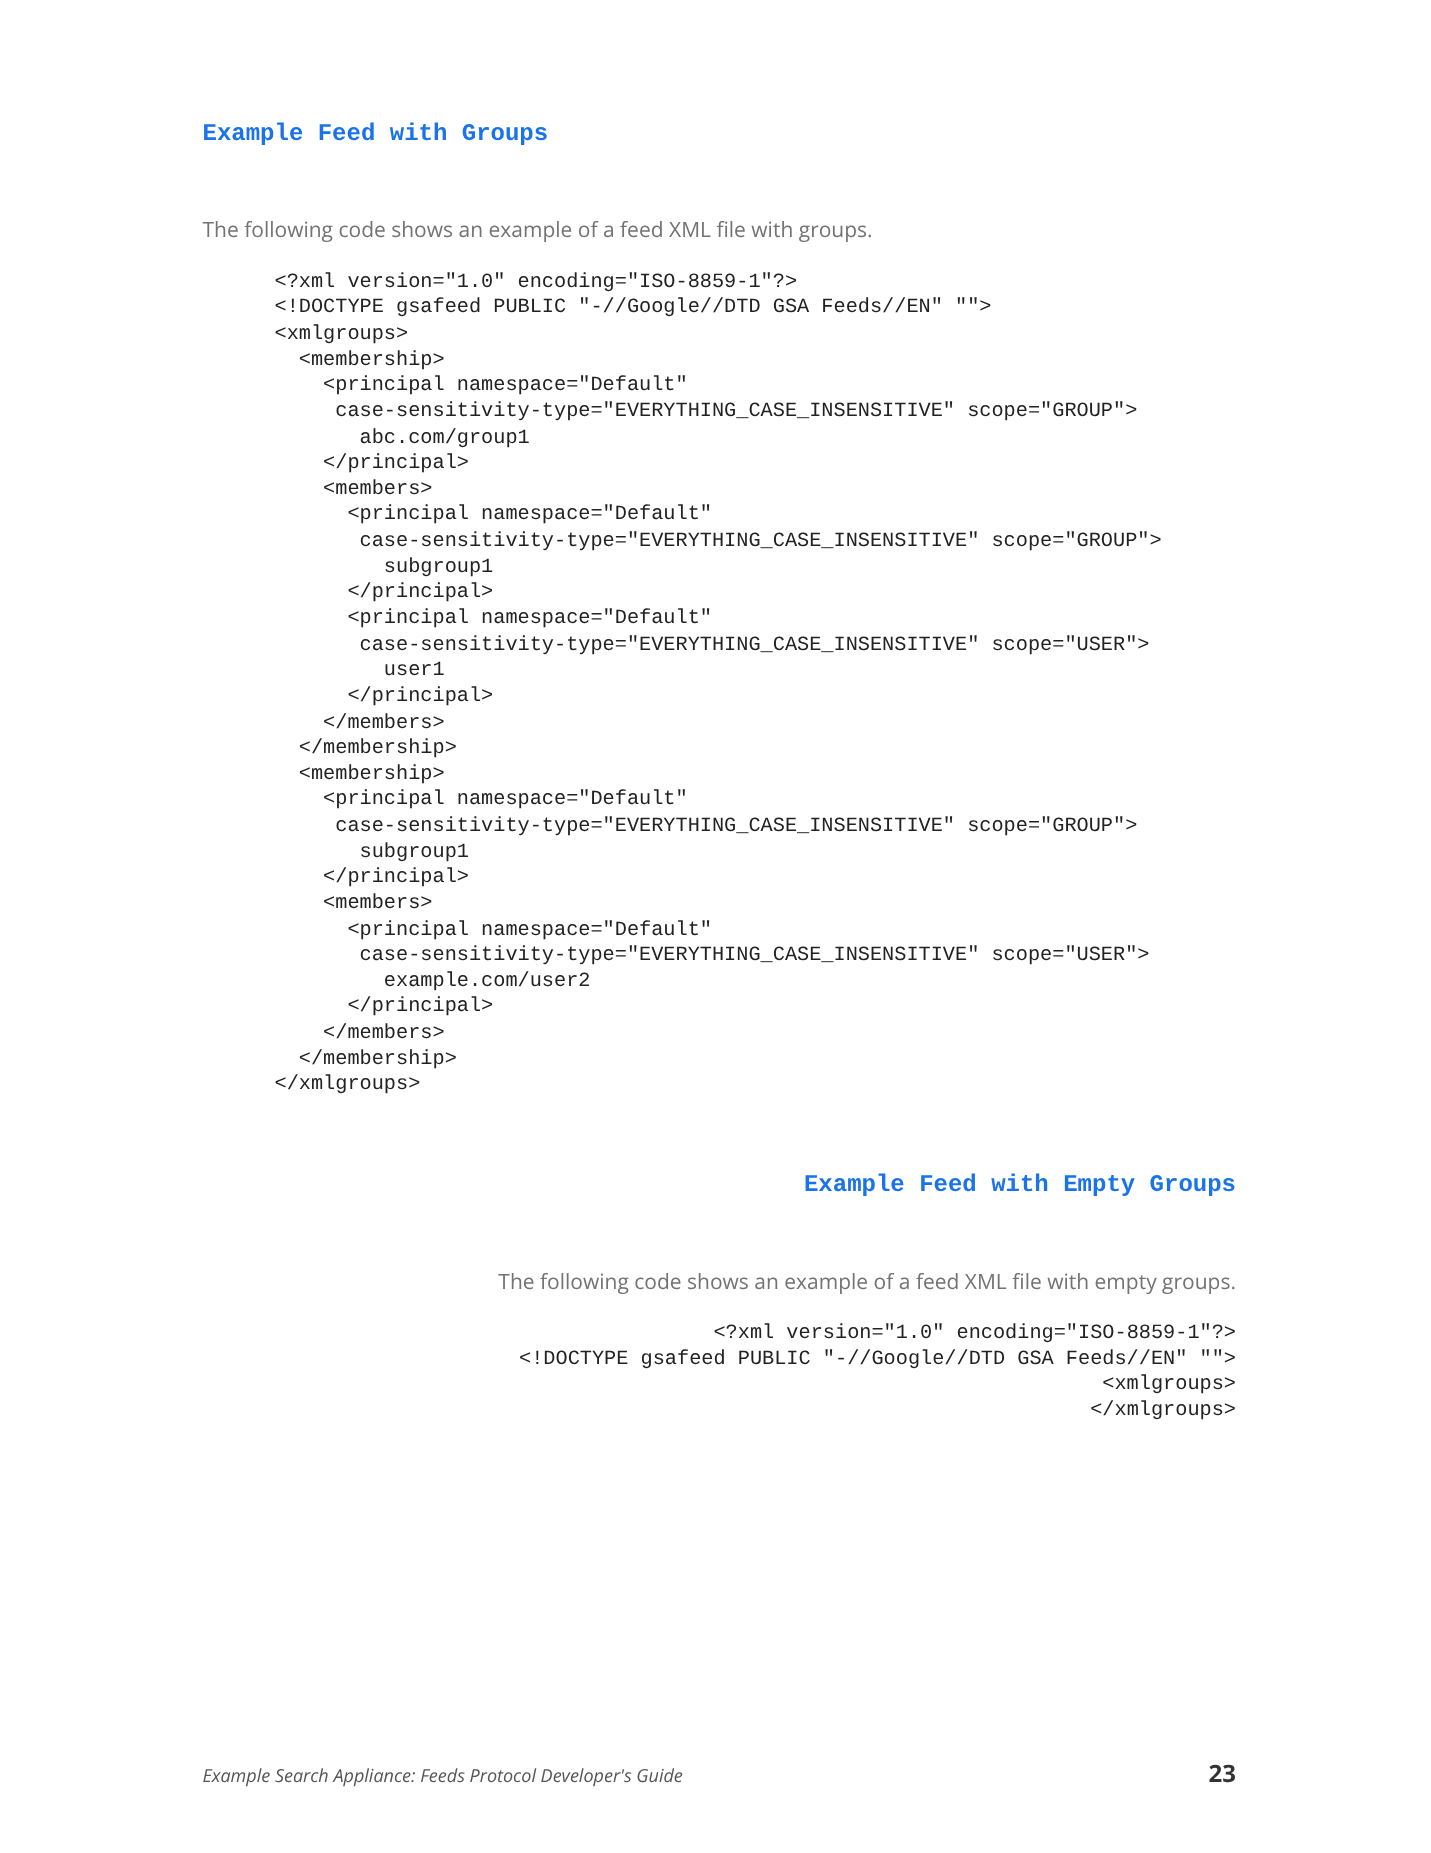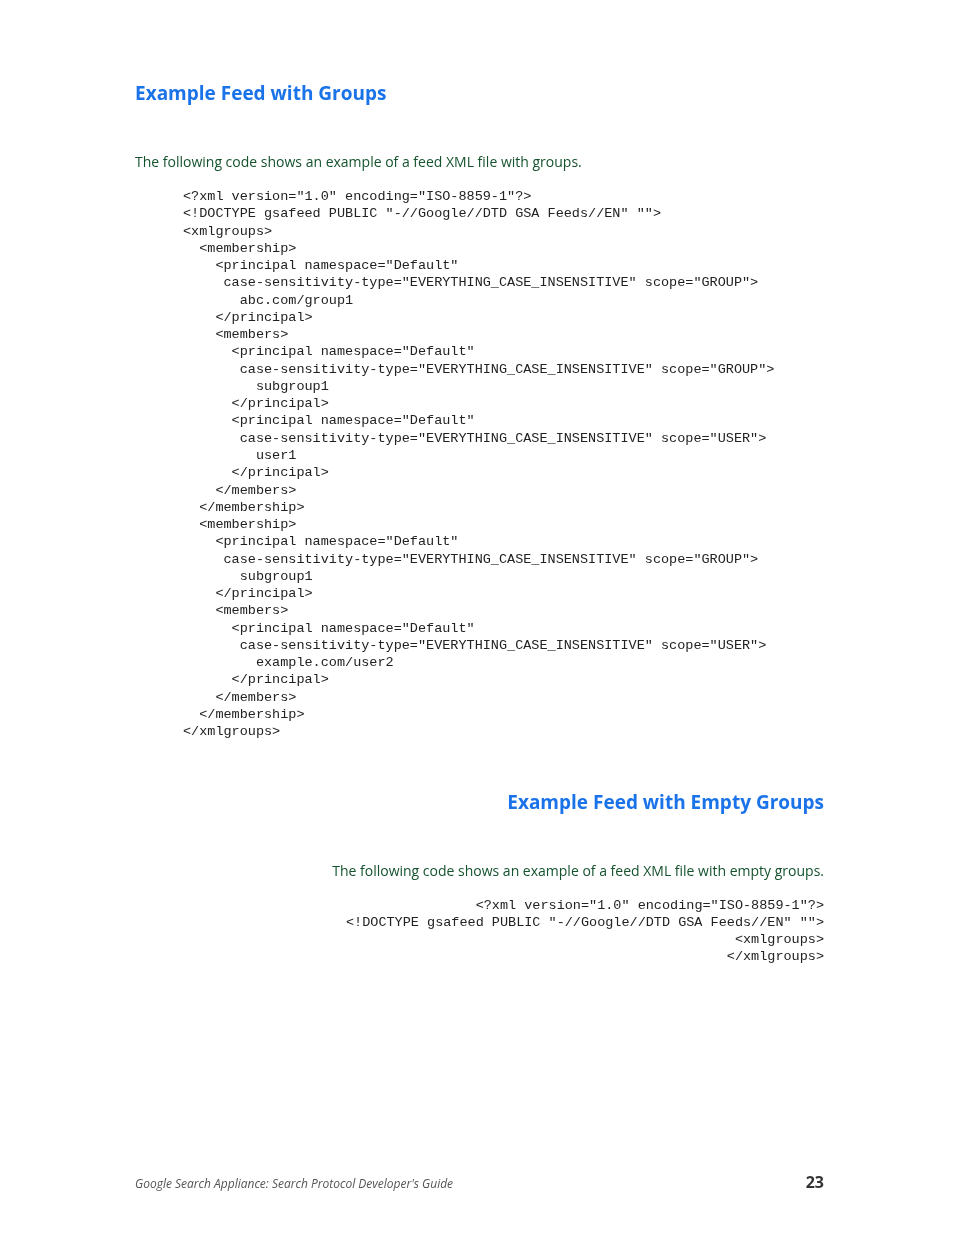--- a/index.html
+++ b/index.html
@@ -12,26 +12,27 @@
       height: 1235px;
       font-family: 'Open Sans', 'Segoe UI', Arial, sans-serif;
       background: #fff;
       position: relative;
     }
     .page-content {
       padding: 80px 130px 0 135px;
     }
     h2 {
       color: #1a73e8;
-      font-size: 19px;
+      font-size: 16px;
       font-weight: 700;
       margin-bottom: 14px;
+      font-family: Liberation Mono, monospace;
     }
     .intro-text {
-      color: #14532d;
+      color: #737373;
       font-size: 14px;
       margin-bottom: 16px;
       line-height: 1.5;
       margin-top: 45px;
     }
     pre {
       font-family: 'Courier New', Courier, monospace;
       font-size: 13.5px;
       color: #222;
       line-height: 1.28;
@@ -110,15 +111,15 @@
     <p class="intro-text">The following code shows an example of a feed XML file with empty groups.</p>
     <pre>&lt;?xml version="1.0" encoding="ISO-8859-1"?&gt;
 &lt;!DOCTYPE gsafeed PUBLIC "-//Google//DTD GSA Feeds//EN" ""&gt;
 &lt;xmlgroups&gt;
 &lt;/xmlgroups&gt;</pre>
   </section>
 
 </div>
 
 <div class="footer">
-  <span class="footer-title">Google Search Appliance: Search Protocol Developer's Guide</span>
+  <span class="footer-title">Example Search Appliance: Feeds Protocol Developer's Guide</span>
   <span class="page-number">23</span>
 </div>
 
 </body></html>

